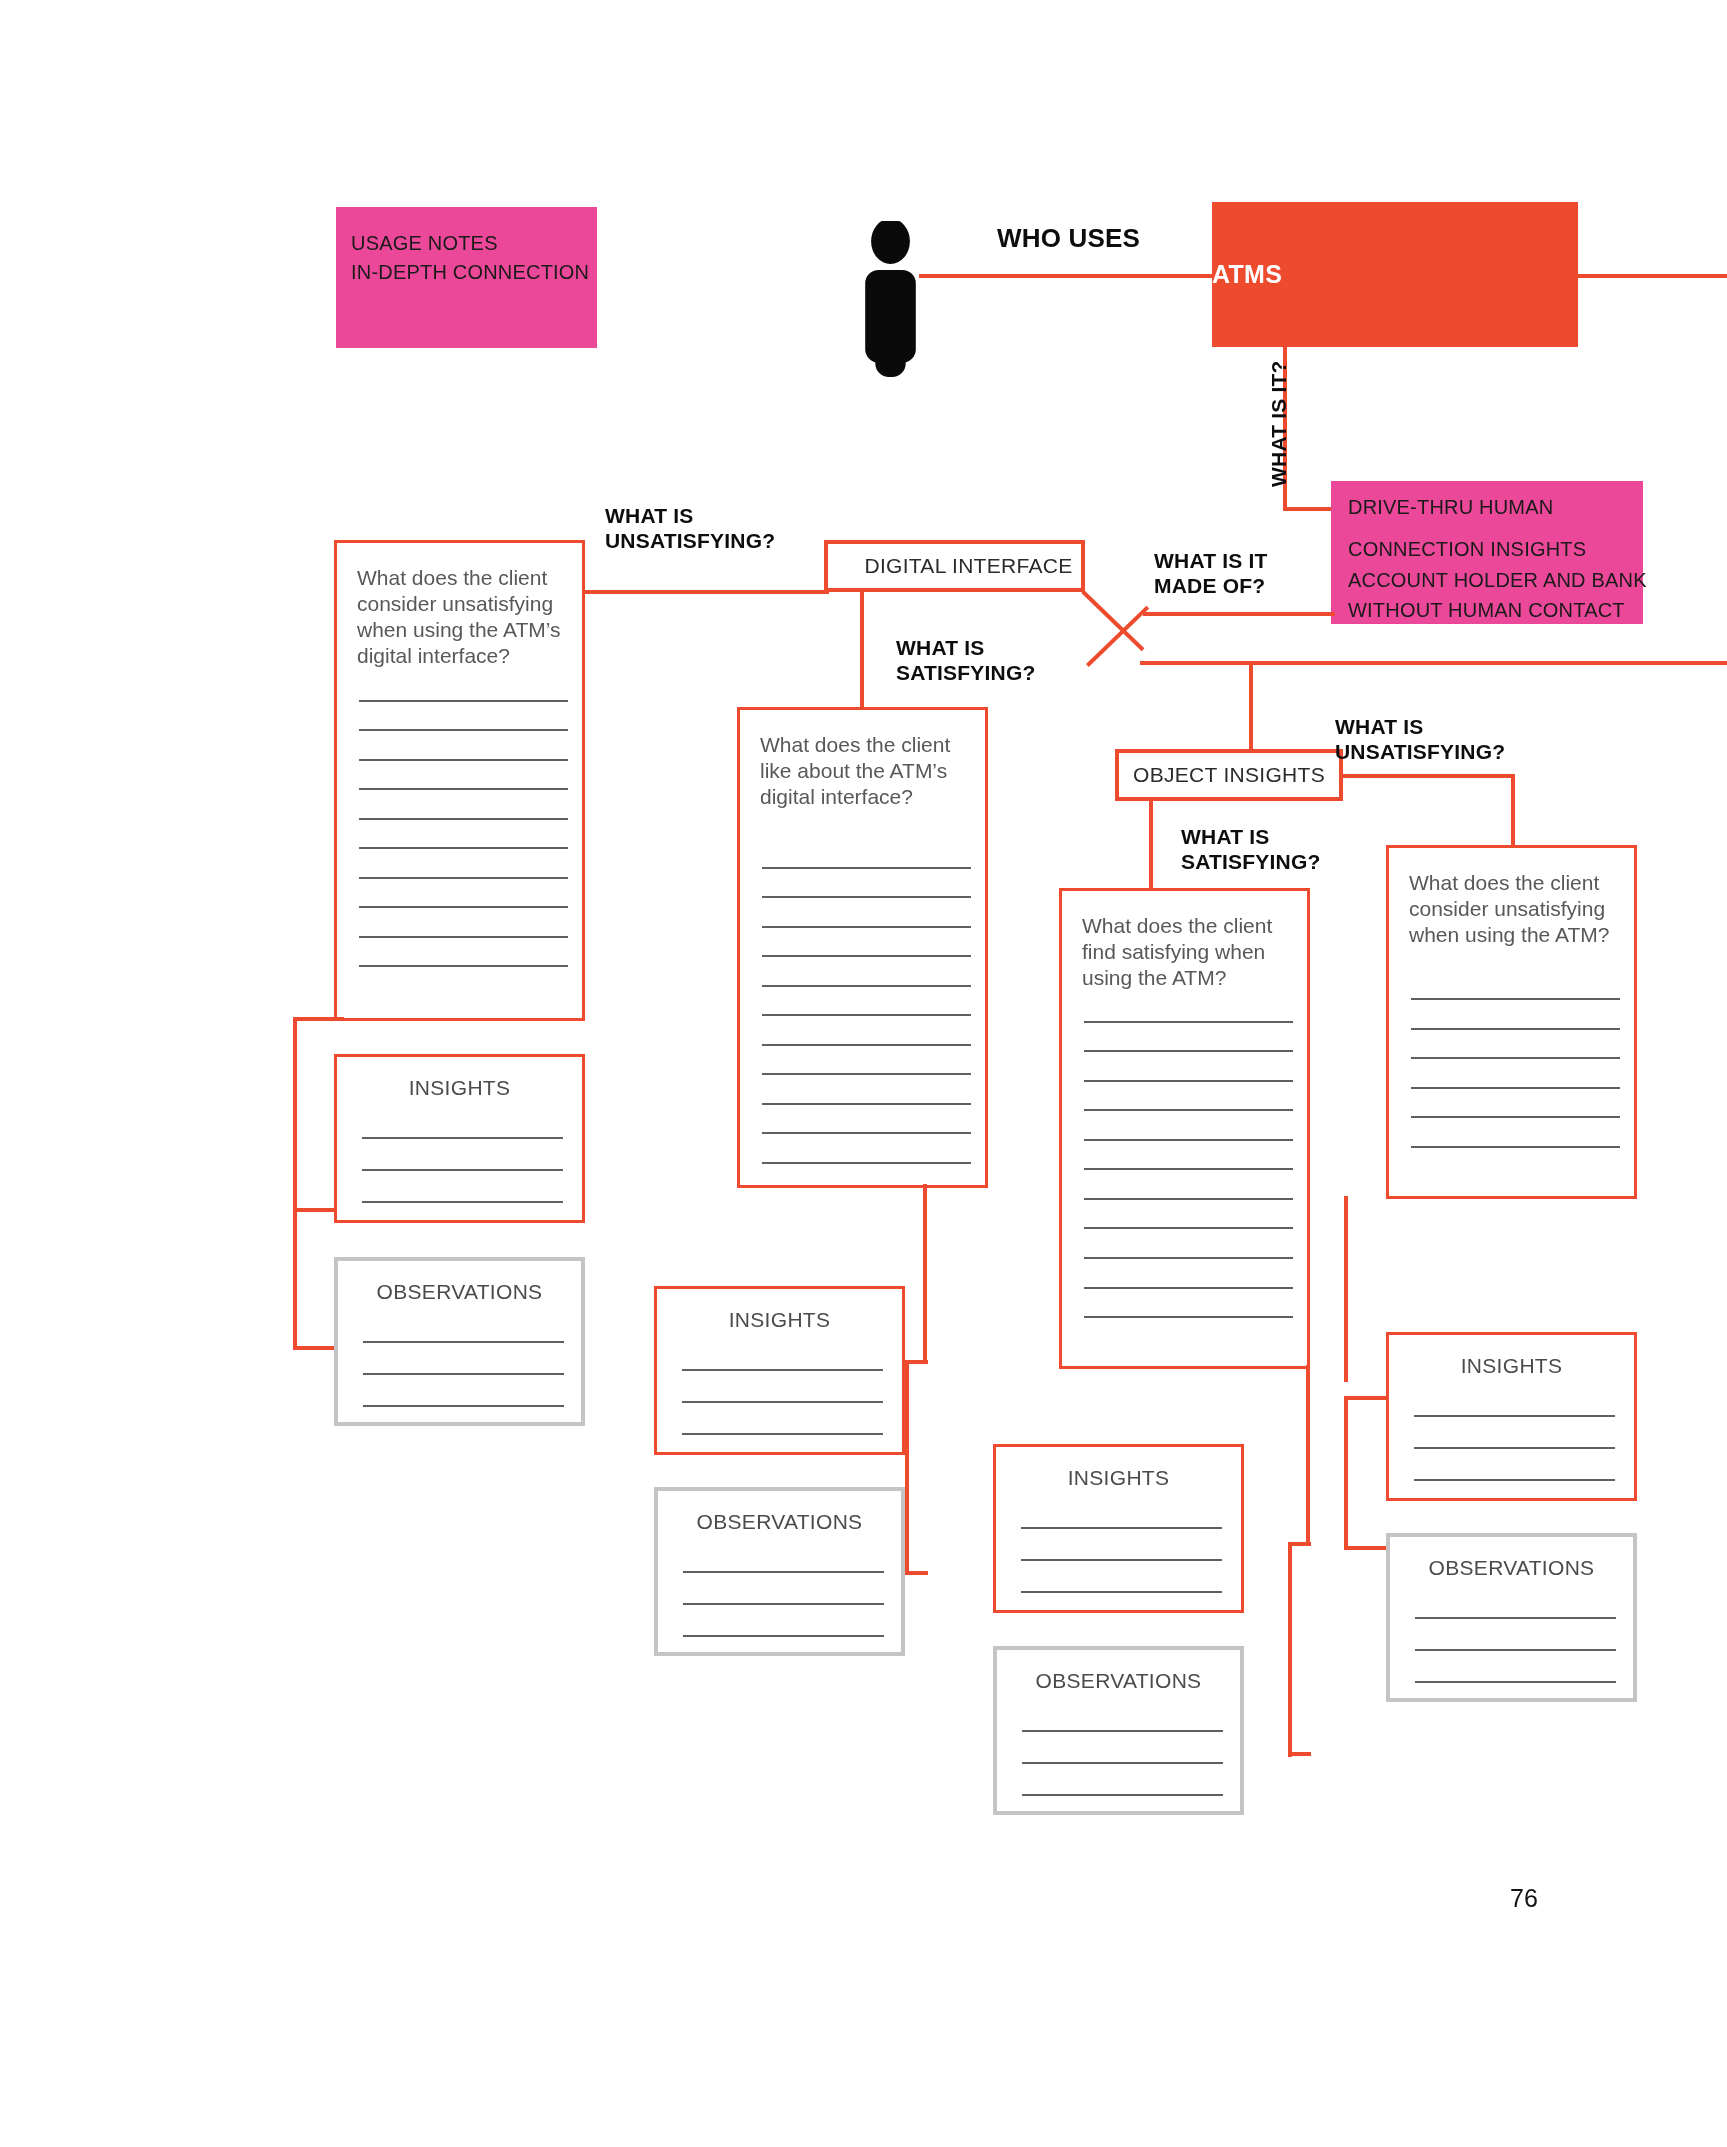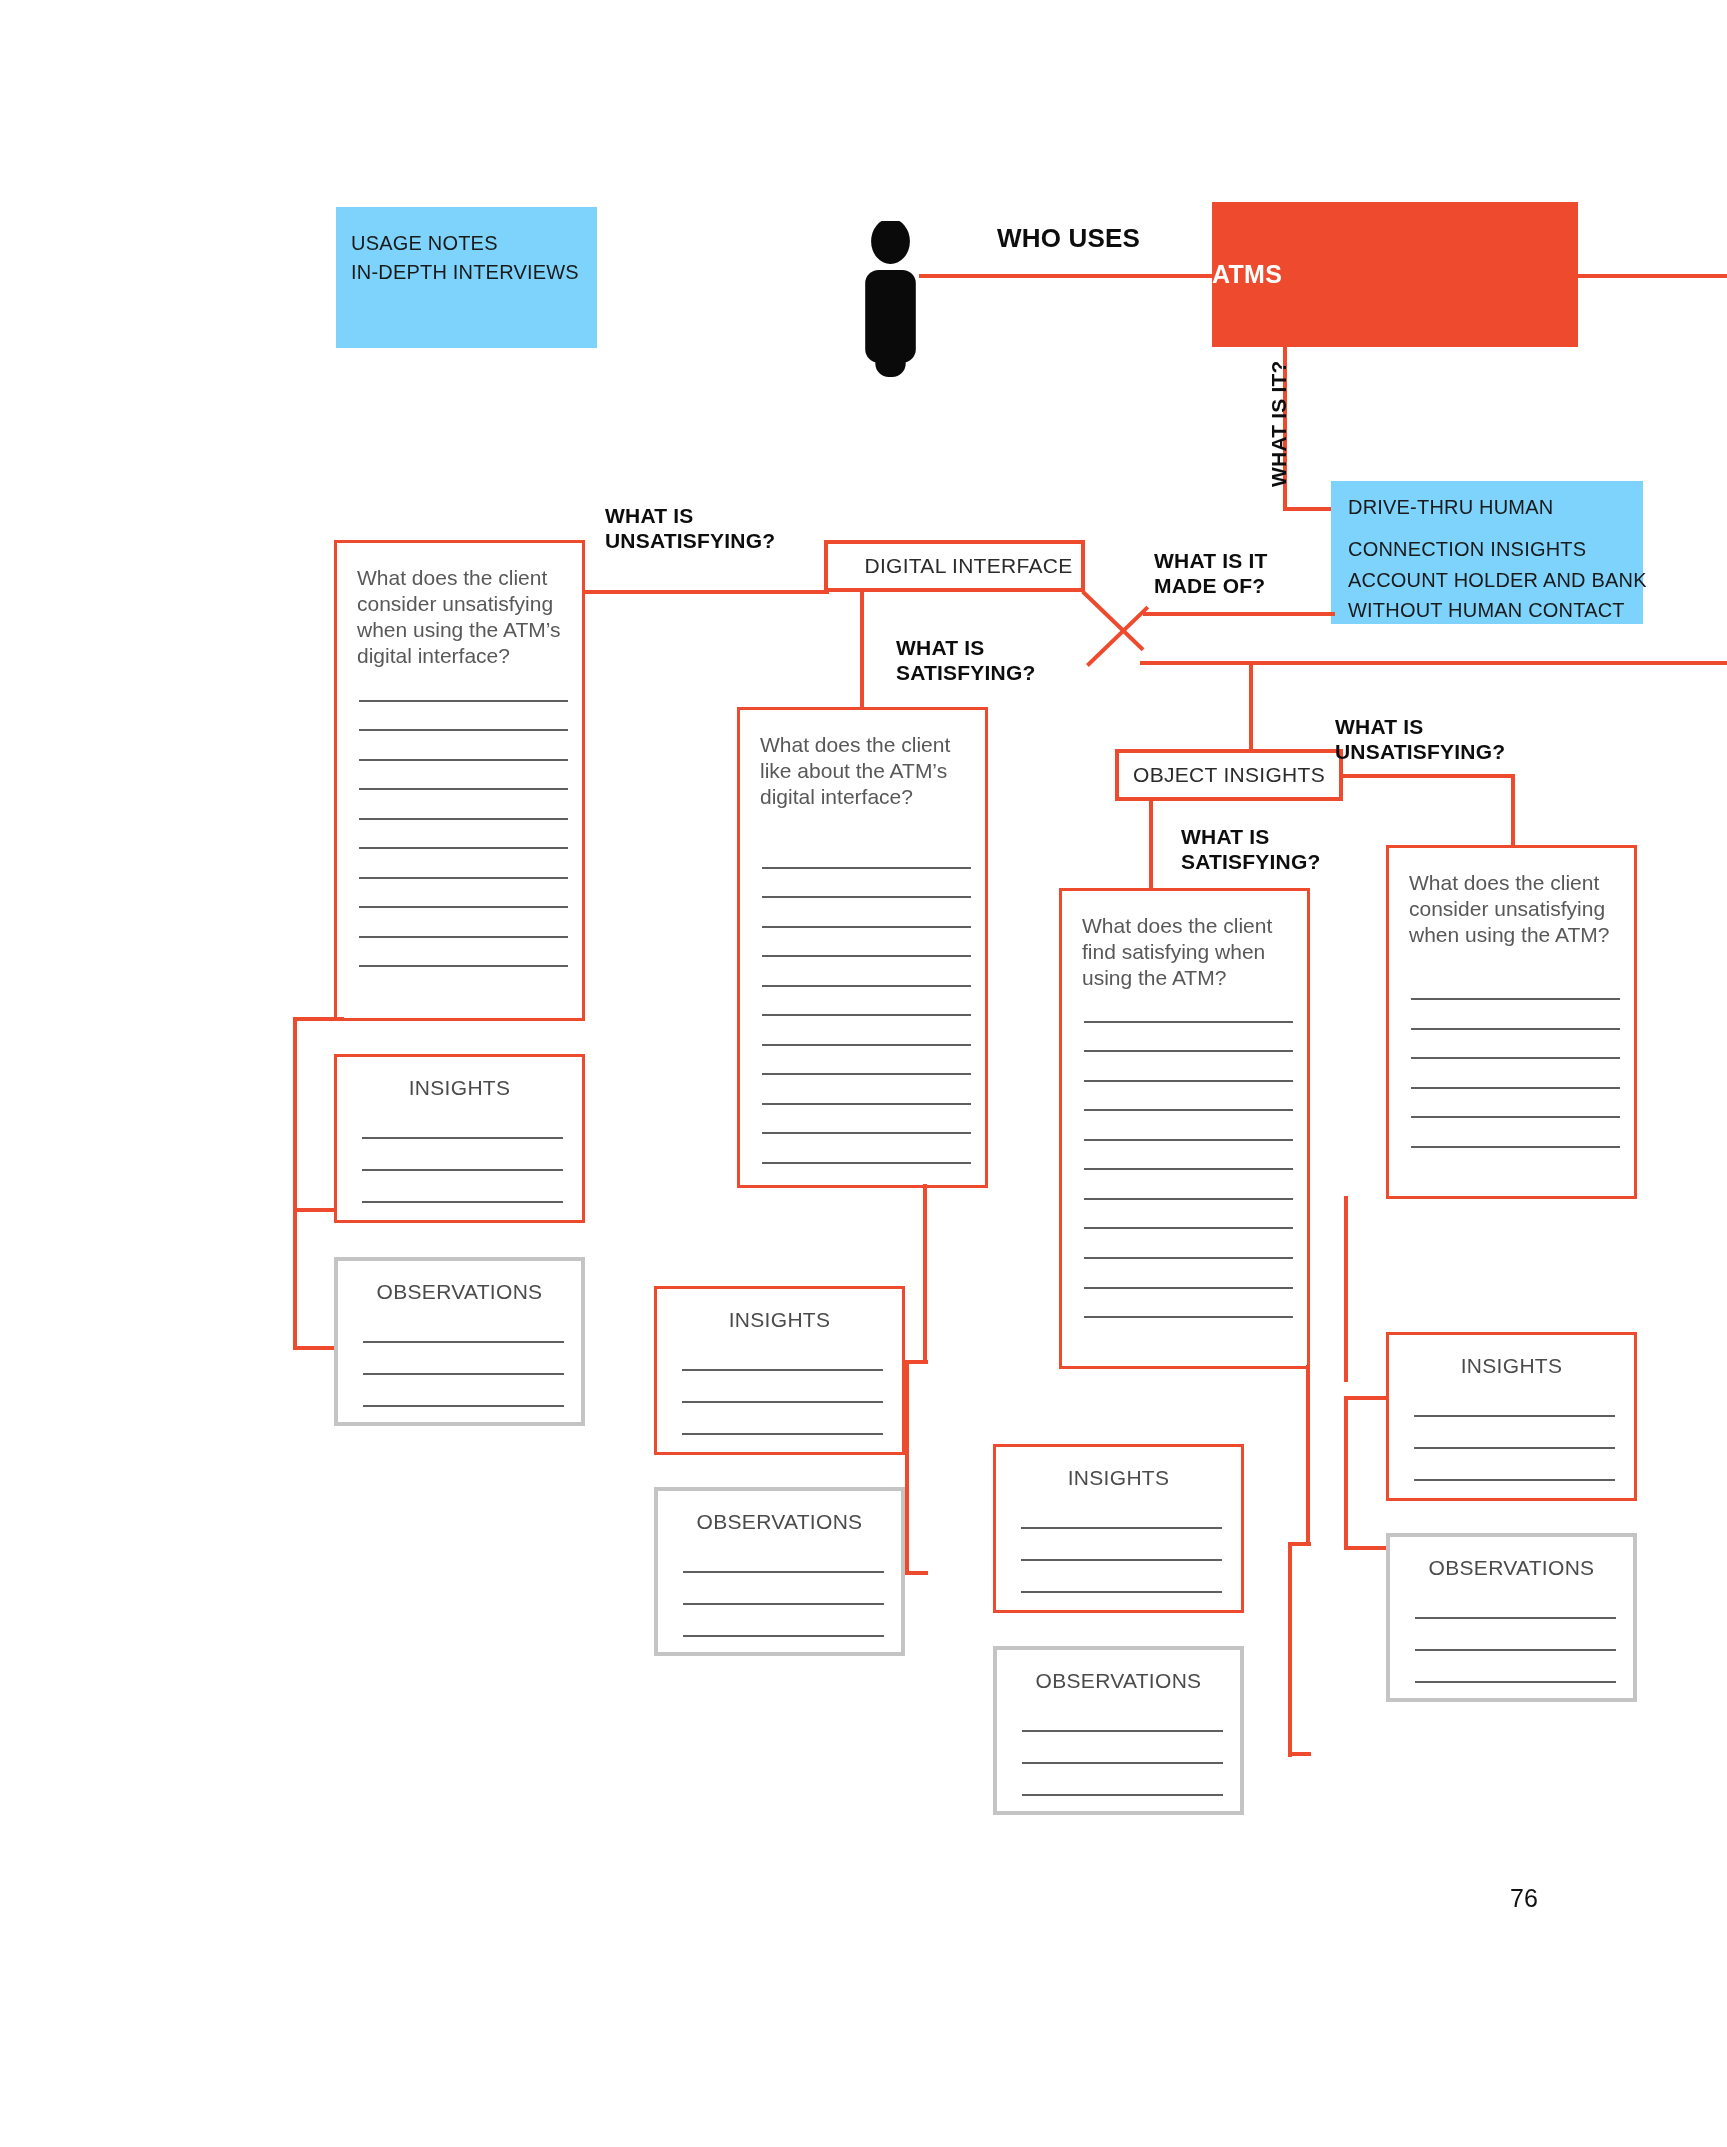--- a/index.html
+++ b/index.html
@@ -23,21 +23,21 @@
     font-weight:bold;
     letter-spacing:0.3px;
   }
   .hdr-box .txt{
     position:absolute;
     font-size:25px;line-height:32px;
     font-weight:bold;
   }
   .gray-box{
     position:absolute;
-    background:#7dd3fc;
+    background:#ec4899;
     color:#1a1a1a;
   }
   .gray-box .ln{
     position:absolute;
     font-size:20px;
     letter-spacing:0.2px;
     white-space:nowrap;
   }
   .node-box{
     position:absolute;
@@ -94,21 +94,21 @@
     font-size:25px;color:#111;
   }
 </style>
 </head>
 <body>
 
 <div id="page">
 
   <div class="gray-box" style="left:336px;top:207px;width:261px;height:141px;">
     <div class="ln" style="left:15px;top:24.5px;">USAGE NOTES</div>
-    <div class="ln" style="left:15px;top:54px;">IN-DEPTH INTERVIEWS</div>
+    <div class="ln" style="left:15px;top:54px;">IN-DEPTH CONNECTION</div>
   </div>
 
   <div class="conn conn-h" style="left:919px;top:274px;width:293px;"></div>
 
 
   <div class="person" style="left:860px;top:221px;width:61px;height:156px;">
     <svg viewBox="0 0 72 185" width="61" height="156" aria-hidden="true">
       <ellipse cx="36" cy="24" rx="23" ry="27" fill="#0a0a0a"></ellipse>
       <rect x="6" y="58" width="60" height="110" rx="16" fill="#0a0a0a"></rect>
       <rect x="18" y="120" width="36" height="65" rx="16" fill="#0a0a0a"></rect>

